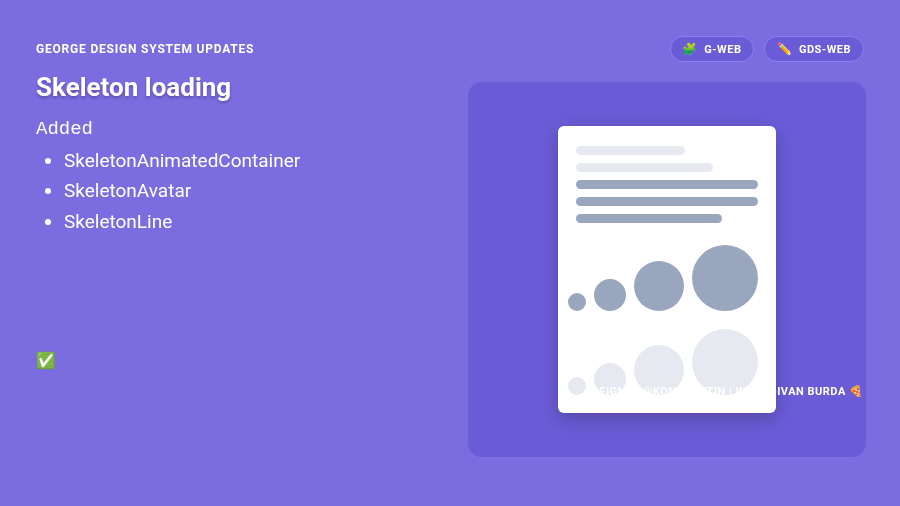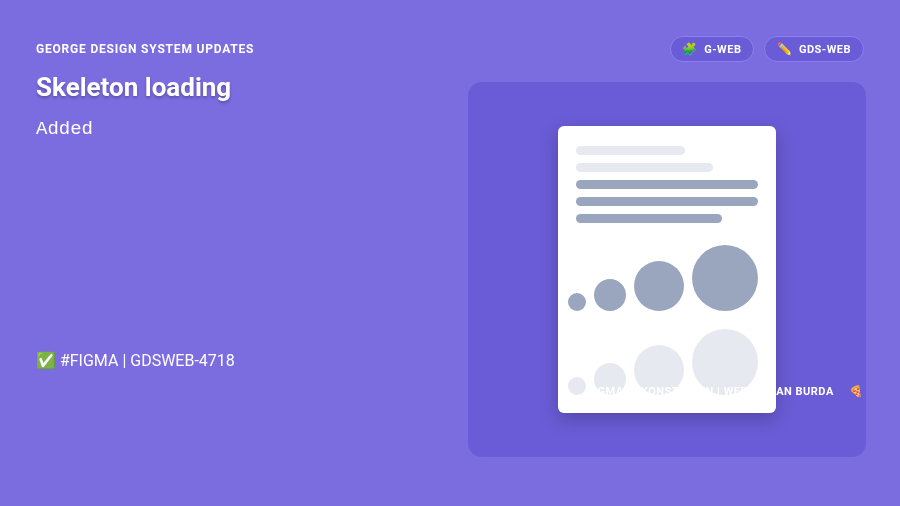--- a/index.html
+++ b/index.html
@@ -127,21 +127,21 @@
   }
   .footer-right {
     position: absolute;
     right: 36px;
     bottom: 16px;
     font-size: 11px;
     font-weight: 700;
     letter-spacing: 0.5px;
     display: flex;
     align-items: center;
-    gap: 16px;
+    gap: 4px;
   }
 </style>
 </head>
 <body>
 
 <div class="slide">
 
   <div class="header-row">
     <div class="kicker">GEORGE DESIGN SYSTEM UPDATES</div>
     <div class="pills">
@@ -154,20 +154,25 @@
         <span>GDS-WEB</span>
       </div>
     </div>
   </div>
 
   <h1 class="title">Skeleton loading</h1>
 
   <div class="content-row">
     <div class="text-col">
       <div class="section-label">Added</div>
+      <ul class="items">
+        <li>SkeletonAnimatedContainer</li>
+        <li>SkeletonAvatar</li>
+        <li>SkeletonLine</li>
+      </ul>
     </div>
   </div>
 
   <div class="illus-panel">
     <div class="card">
       <div class="bar light w60"></div>
       <div class="bar light w75"></div>
       <div class="bar dark w100"></div>
       <div class="bar dark w100"></div>
       <div class="bar dark w80"></div>
@@ -181,21 +186,20 @@
         <div class="circ light c1"></div>
         <div class="circ light c2"></div>
         <div class="circ light c3"></div>
         <div class="circ light c4"></div>
       </div>
     </div>
   </div>
 
   <div class="footer-left">
     <span>✅</span>
-    <span>#FIGMA | GDSWEB-4718</span>
   </div>
 
   <div class="footer-right">
     <span>FIGMA: @KONSTANTIN | WEB: @IVAN BURDA</span>
     <span>🍕</span>
   </div>
 
 </div>
 
 </body></html>

